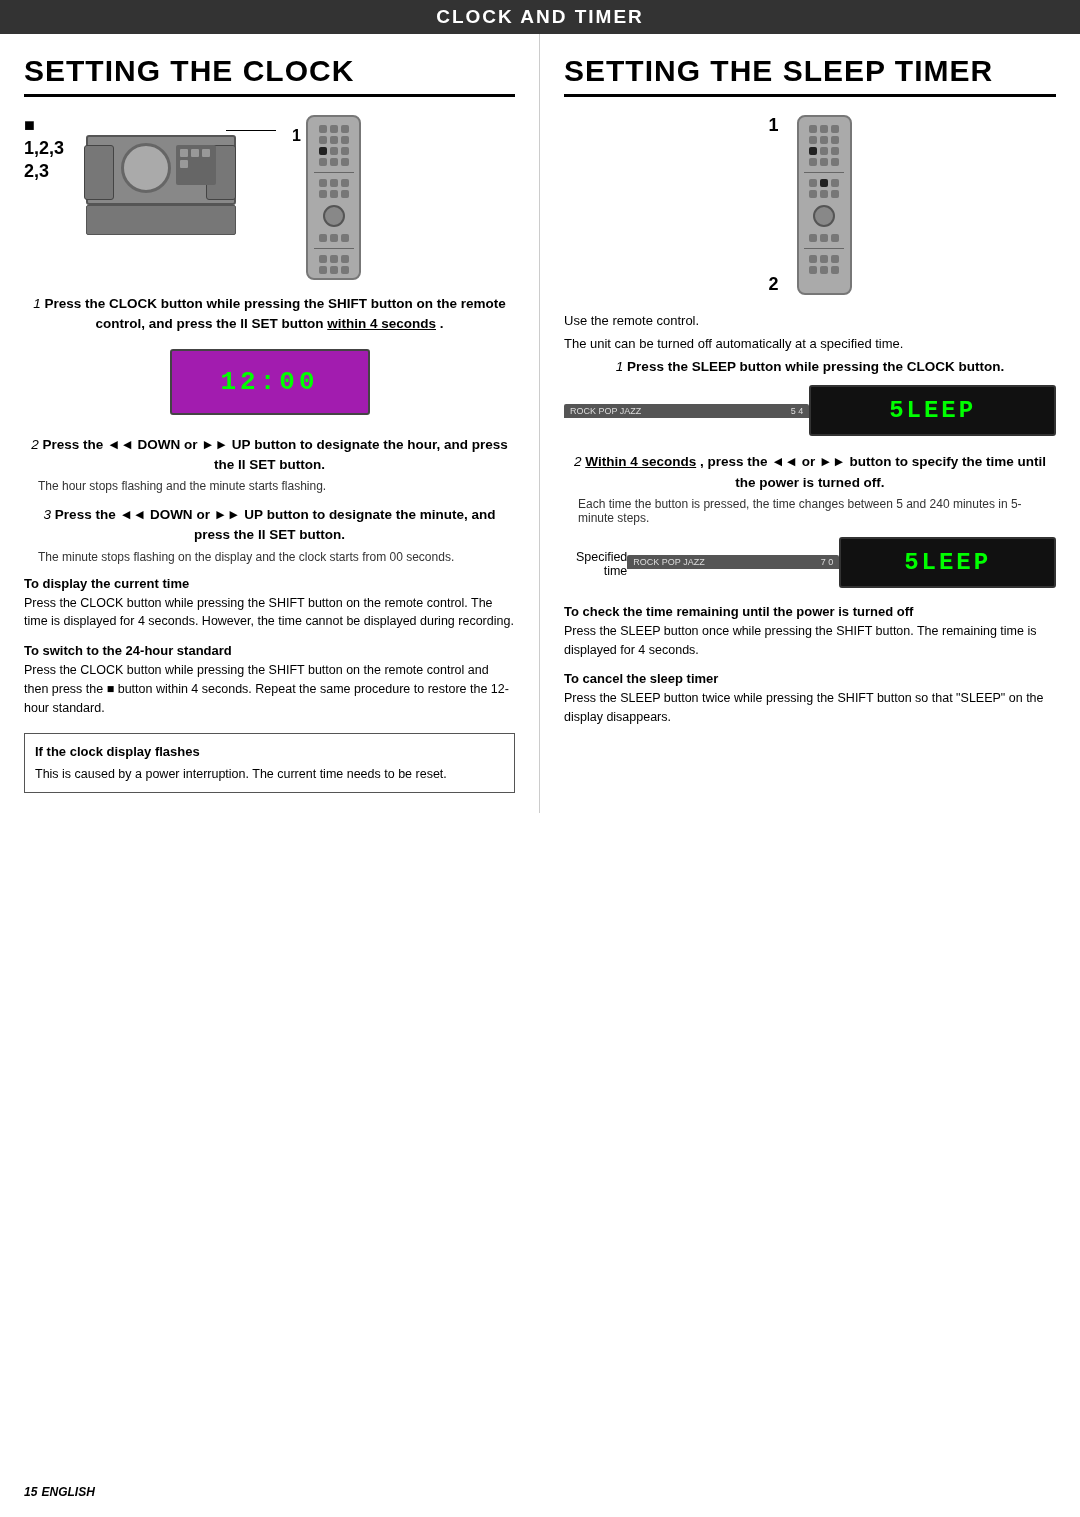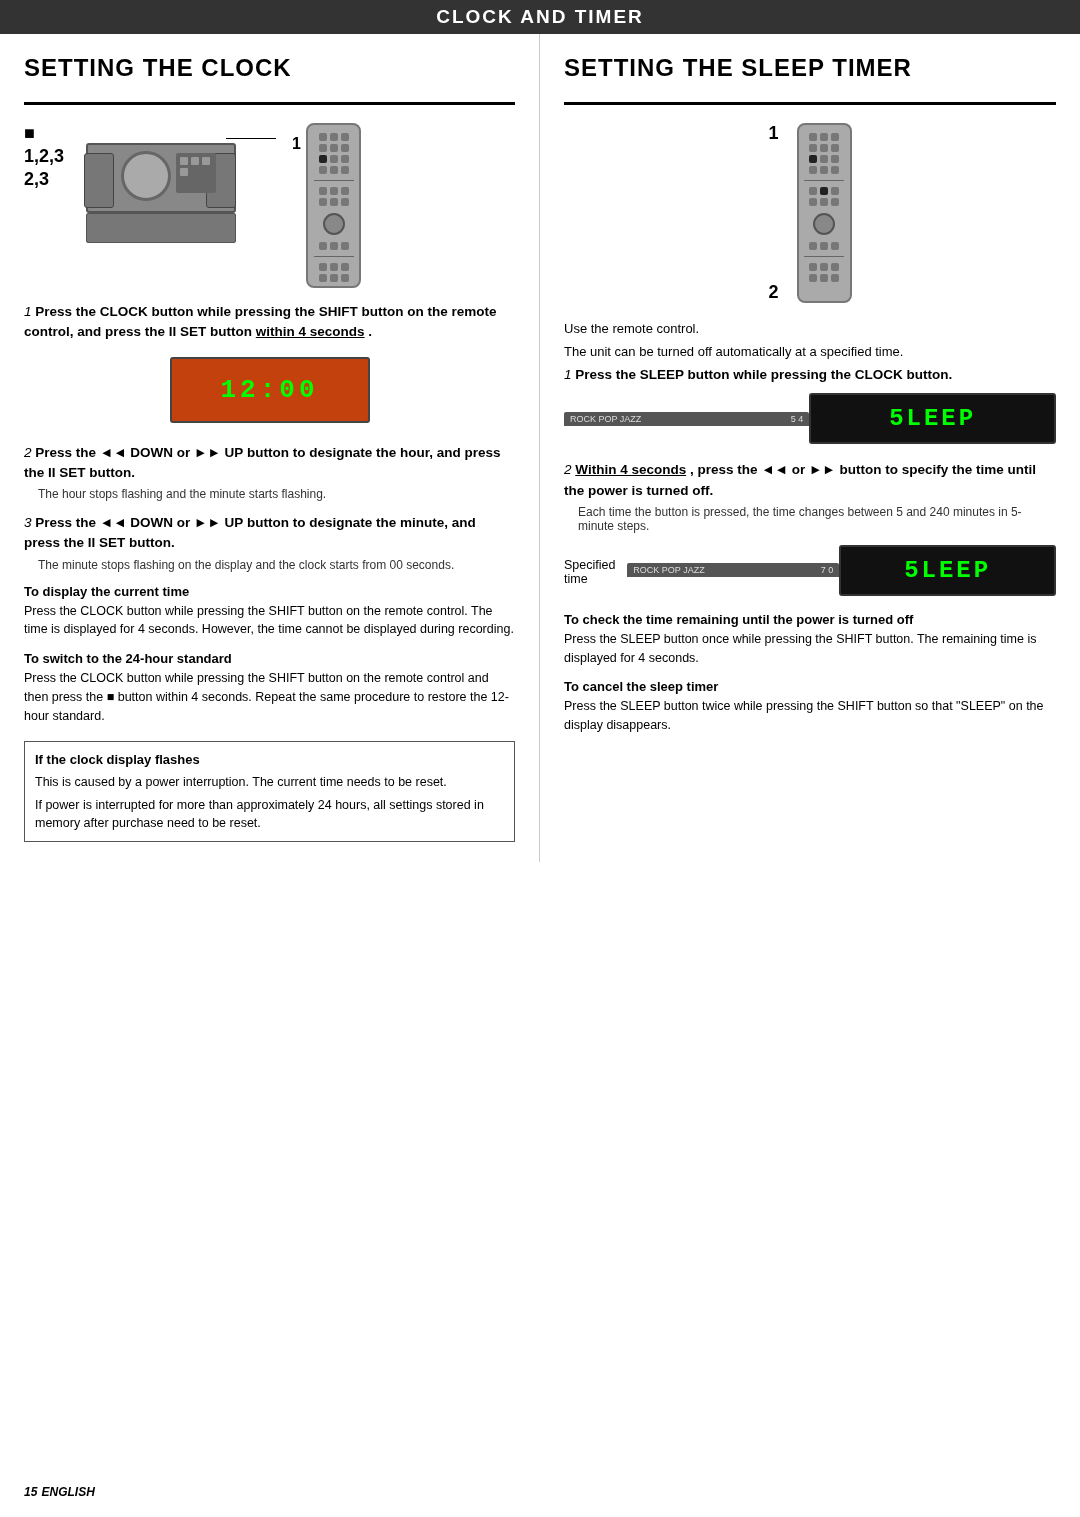--- a/index.html
+++ b/index.html
@@ -37,25 +37,25 @@
       border-right: 1px solid #ccc;
     }
 
     .right-col {
       width: 50%;
       padding: 20px 24px 20px 24px;
     }
 
     
     .section-title {
-      font-size: 24px;
+      font-size: 30px;
       font-weight: 900;
       letter-spacing: 1px;
       border-bottom: 3px solid #000;
-      padding-bottom: 20px;
+      padding-bottom: 6px;
       margin-bottom: 18px;
     }
 
     
     .remote {
       width: 55px;
       min-height: 130px;
       background: #aaa;
       border-radius: 8px;
       border: 2px solid #777;
@@ -100,21 +100,21 @@
       display: flex;
       flex-direction: column;
       justify-content: space-around;
       font-size: 22px;
       font-weight: bold;
       min-width: 50px;
     }
 
     
     .display-screen {
-      background: #c2410c;
+      background: #a21caf;
       color: #0f0;
       font-family: 'Courier New', monospace;
       font-size: 26px;
       font-weight: bold;
       text-align: center;
       padding: 16px 14px;
       border-radius: 3px;
       letter-spacing: 4px;
       border: 2px solid #444;
       margin: 8px 0;
@@ -150,20 +150,21 @@
     }
 
     
     .step {
       margin-bottom: 12px;
     }
     .step-text {
       font-size: 13.5px;
       line-height: 1.5;
       margin-bottom: 4px;
+      text-align: center;
     }
     .step-num {
       font-style: italic;
     }
     .bold { font-weight: bold; }
     .underline { text-decoration: underline; }
 
     
     .sub-section {
       margin-top: 12px;
@@ -207,21 +208,21 @@
       display: flex;
       justify-content: center;
       align-items: flex-start;
       gap: 18px;
       margin-bottom: 18px;
       position: relative;
     }
 
     
     .specified-time-label {
-      text-align: left;
+      text-align: right;
       font-size: 12.5px;
       margin-top: 6px;
       margin-bottom: 2px;
     }
 
     .step-display-wrap {
       display: flex;
       flex-direction: row;
       align-items: center;
     }
@@ -370,21 +371,20 @@
     </div>
 
     <div class="sub-section">
       <div class="sub-title">To switch to the 24-hour standard</div>
       <div class="sub-text">Press the CLOCK button while pressing the SHIFT button on the remote control and then press the ■ button within 4 seconds. Repeat the same procedure to restore the 12-hour standard.</div>
     </div>
 
     <div class="info-box">
       <div class="info-box-title">If the clock display flashes</div>
       <div class="sub-text">This is caused by a power interruption. The current time needs to be reset.</div>
-      <div class="sub-text" style="margin-top:4px;">If power is interrupted for more than approximately 24 hours, all settings stored in memory after purchase need to be reset.</div>
     </div>
 
   </div>
 
   <div class="right-col">
 
     <div class="section-title">SETTING THE SLEEP TIMER</div>
 
     <div class="right-diagram">
 

